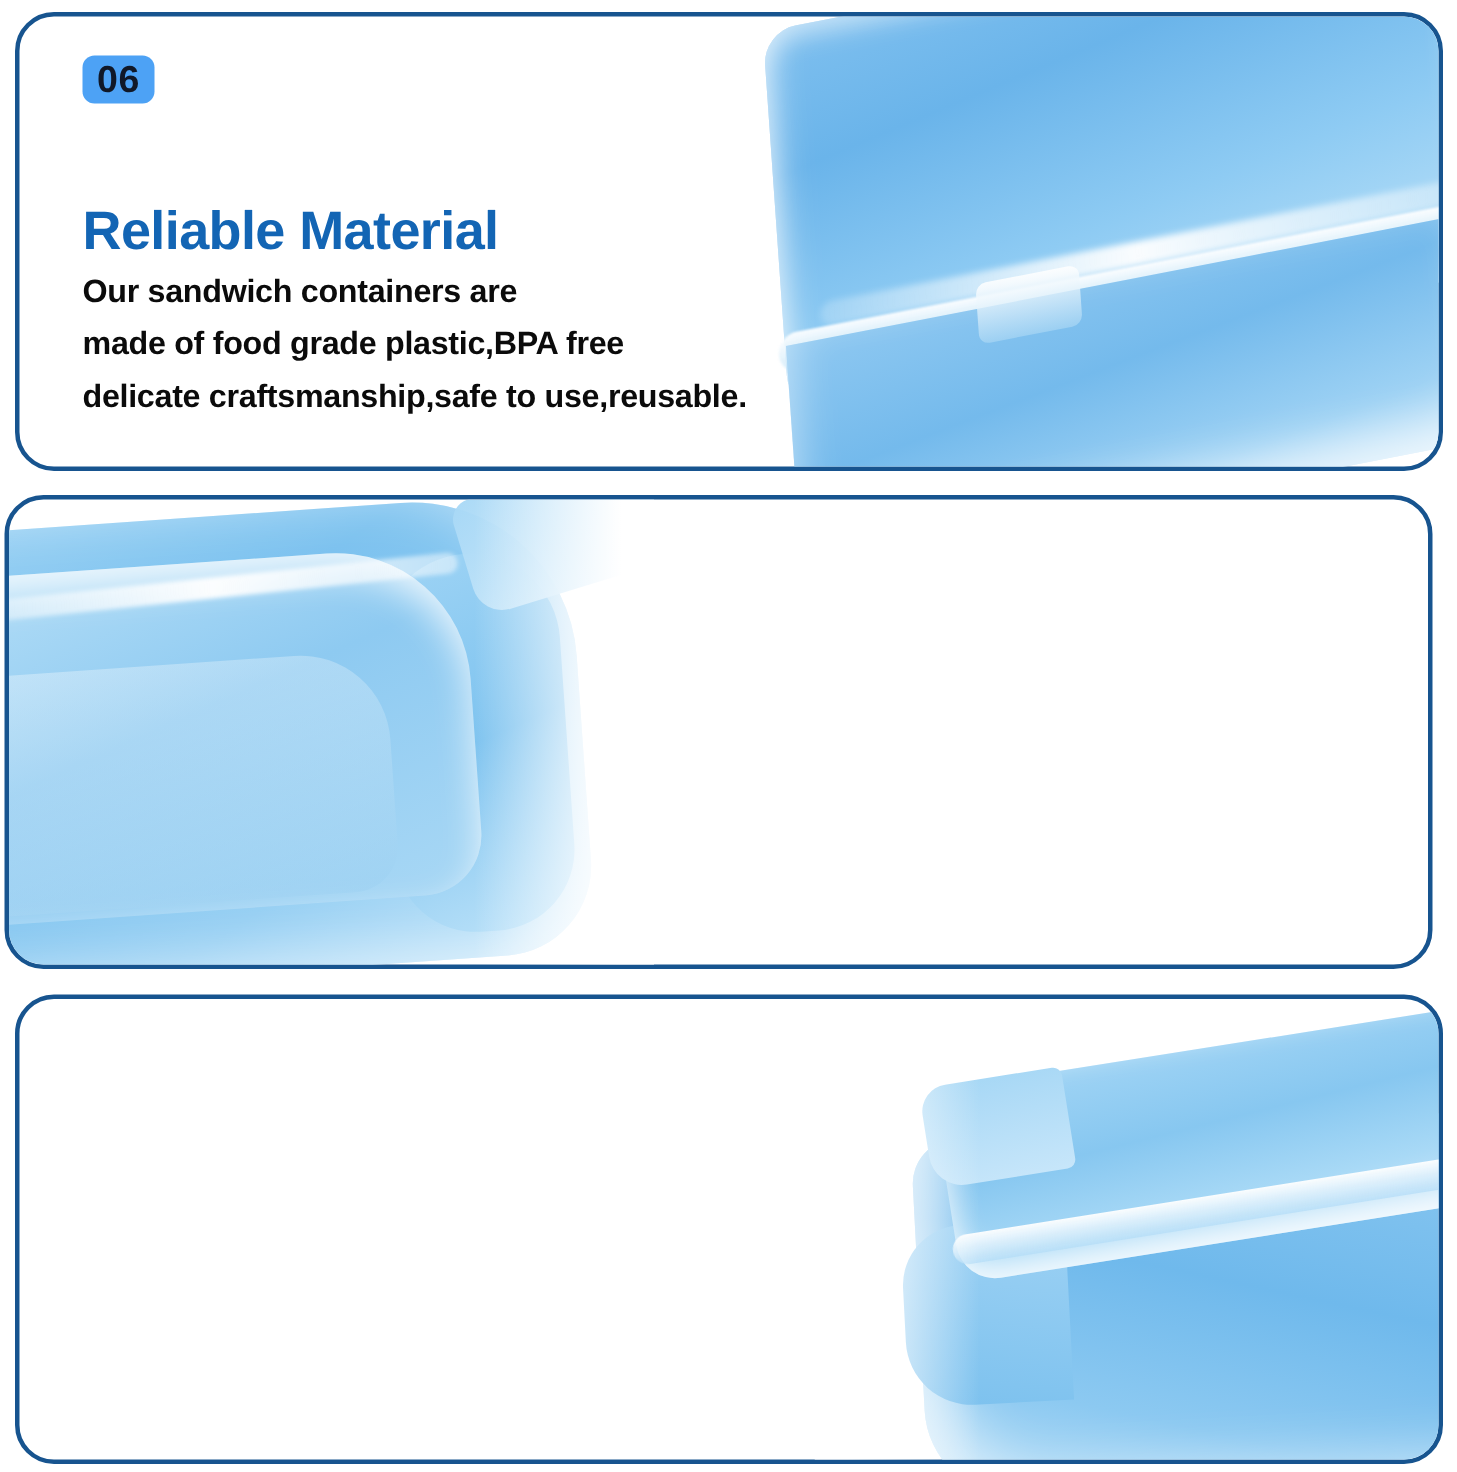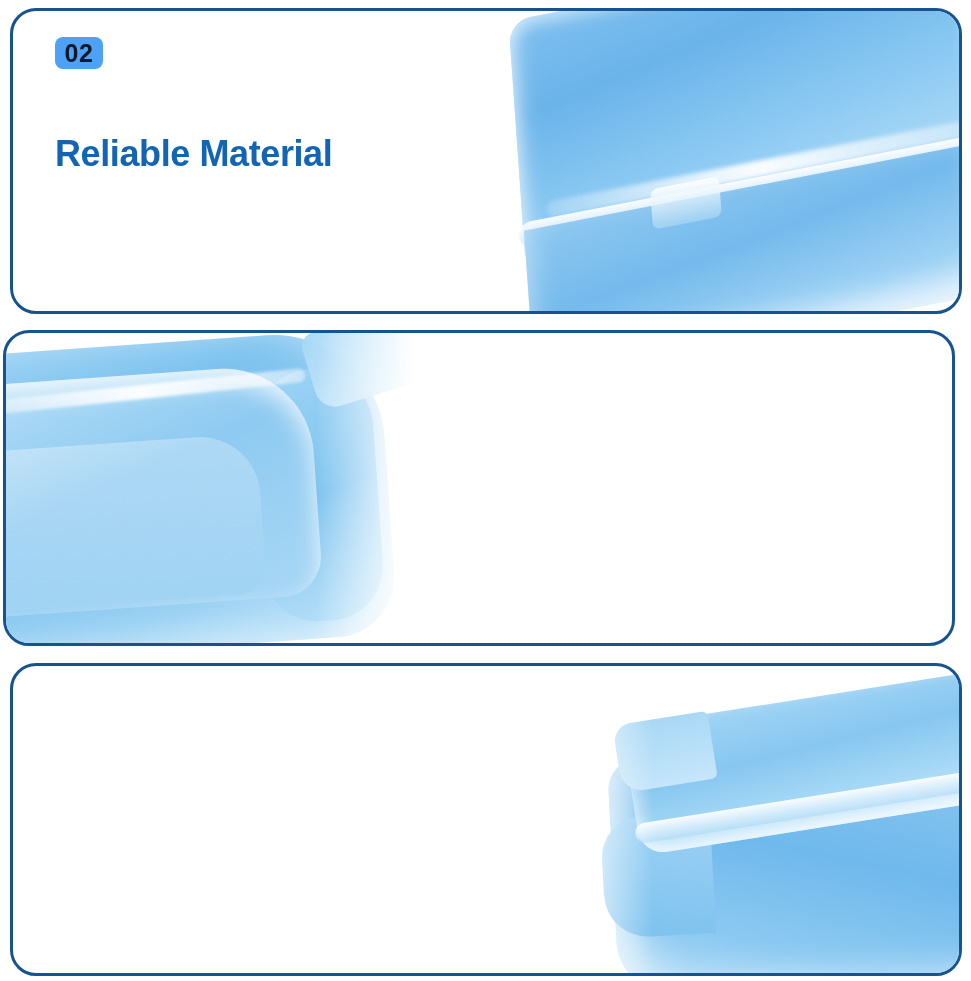--- a/index.html
+++ b/index.html
@@ -259,25 +259,28 @@
 
     <div class="photo" id="photo-1">
       <div class="p1-lid"></div>
       <div class="p1-hl"></div>
       <div class="p1-lid-rim"></div>
       <div class="p1-body"></div>
       <div class="p1-clip"></div>
     </div>
 
     <div class="badge" id="badge-1">
-      <span>02</span>
+      <span>06</span>
     </div>
 
     <div class="text-block" id="text-1">
       <h2 class="title">Reliable Material</h2>
+      <p class="body-text">Our sandwich containers are
+made of food grade plastic,BPA free
+delicate craftsmanship,safe to use,reusable.</p>
     </div>
   </div>
 
   <div class="card" id="card-2">
 
     <div class="photo" id="photo-2">
       <div class="p2-outer"></div>
       <div class="p2-lobe"></div>
       <div class="p2-inner"></div>
       <div class="p2-floor"></div>

